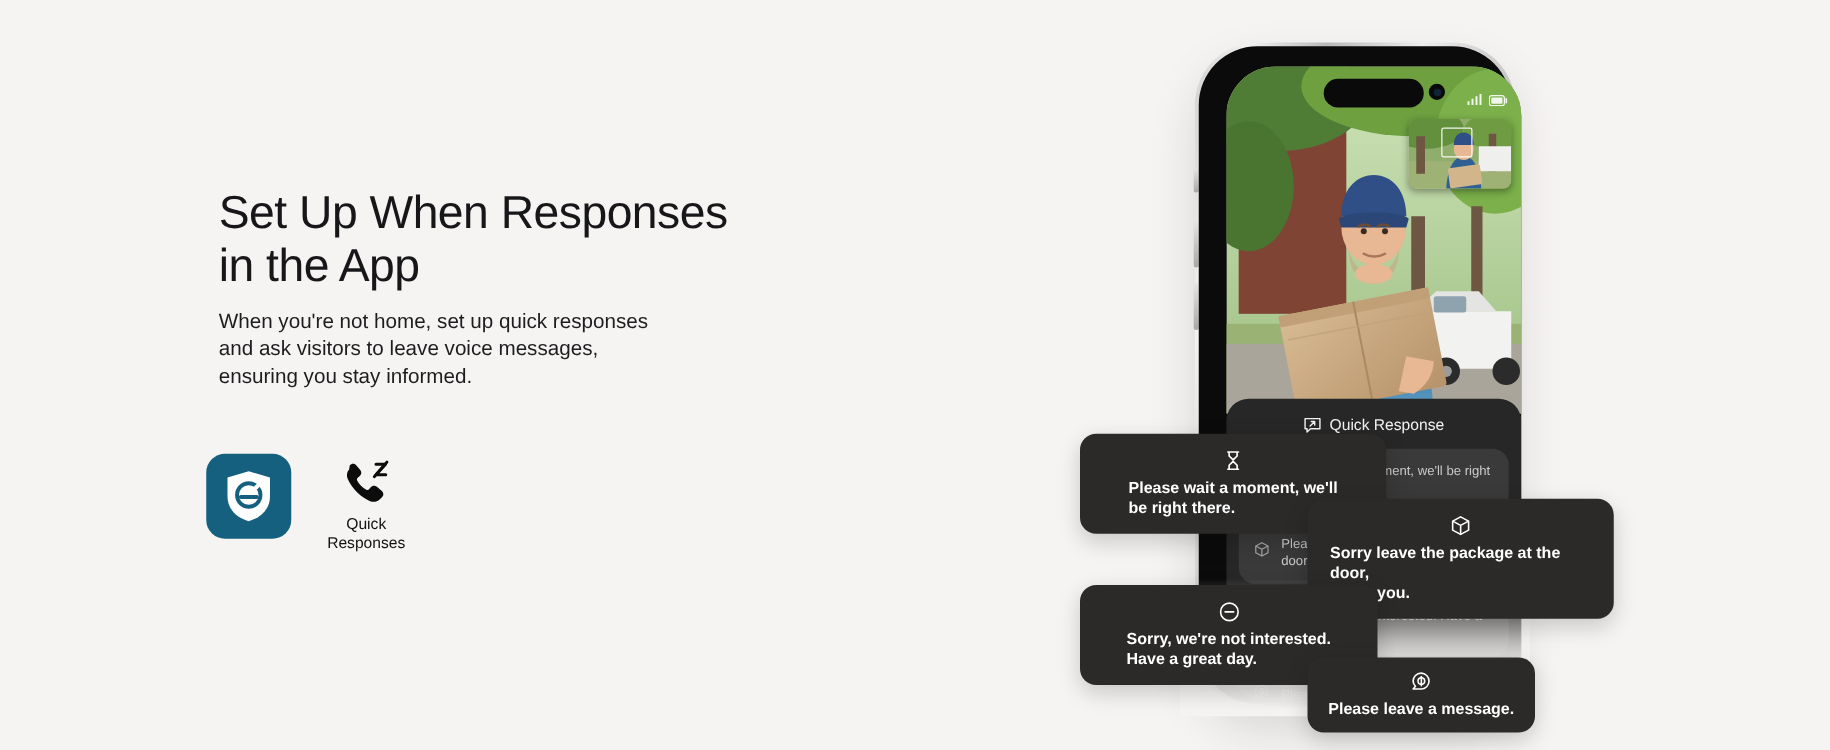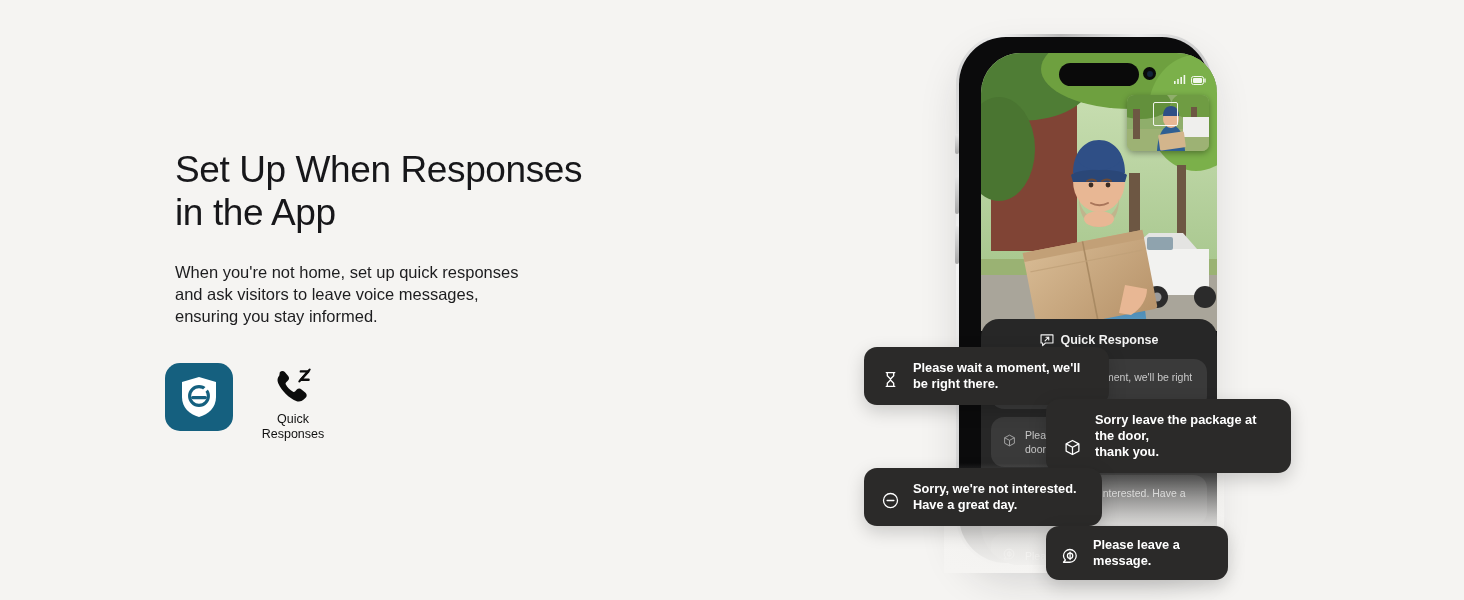--- a/index.html
+++ b/index.html
@@ -16,21 +16,21 @@
   .copy { position: absolute; left: 175px; top: 148px; width: 470px; }
   .headline {
     font-size: 37px;
     line-height: 43px;
     font-weight: 400;
     letter-spacing: -0.4px;
     color: #17171a;
     white-space: pre-line;
   }
   .subcopy {
-    margin-top: 27px;
+    margin-top: 12px;
     font-size: 16.5px;
     line-height: 22px;
     font-weight: 400;
     color: #1d1d1f;
     white-space: pre-line;
   }
 
   
   .badges { position: absolute; left: 165px; top: 363px; display: flex; align-items: flex-start; gap: 22px; }
   .app-icon {
@@ -112,37 +112,38 @@
     display: flex; align-items: center; gap: 3px; opacity: .9;
   }
 
   
   .qr-panel {
     position: absolute; left: 0; right: 0; top: 266px; bottom: 0;
     background: #272727; border-radius: 18px 18px 0 0; padding: 14px 10px 0;
   }
   .qr-head {
     display: flex; align-items: center; justify-content: center; gap: 7px;
-    color: #f2f2f2; font-size: 12.5px; font-weight: 700; padding-bottom: 12px;
+    color: #f2f2f2; font-size: 12.5px; font-weight: 400; padding-bottom: 12px;
   }
   .qr-row {
     display: flex; align-items: center; gap: 9px;
     background: #3a3a3a; border-radius: 13px;
     padding: 11px 12px; margin-bottom: 8px; min-height: 46px;
   }
   .qr-row .ico { flex: none; opacity: .65; }
   .qr-row .txt { color: #c9c9c9; font-size: 10.5px; line-height: 14px; }
 
   
   .callout {
     position: absolute; z-index: 8;
-    display: flex; align-items: flex-end; gap: 14px;
+    display: flex; align-items: center; 
     background: #2b2a29; border-radius: 13px;
     padding: 13px 18px;
     box-shadow: 0 6px 18px rgba(0,0,0,.18);
+    flex-direction: column;
   }
   .callout .ico { flex: none; }
   .callout .txt {
     color: #fff; font-size: 12.8px; line-height: 16px; font-weight: 700;
     white-space: pre-line;
   }
   #callout-0 { left: 864px; top: 347px; width: 245px; }
   #callout-1 { left: 1046px; top: 399px; width: 245px; }
   #callout-2 { left: 864px; top: 468px; width: 238px; }
   #callout-3 { left: 1046px; top: 526px; width: 182px; padding: 11px 16px; }

